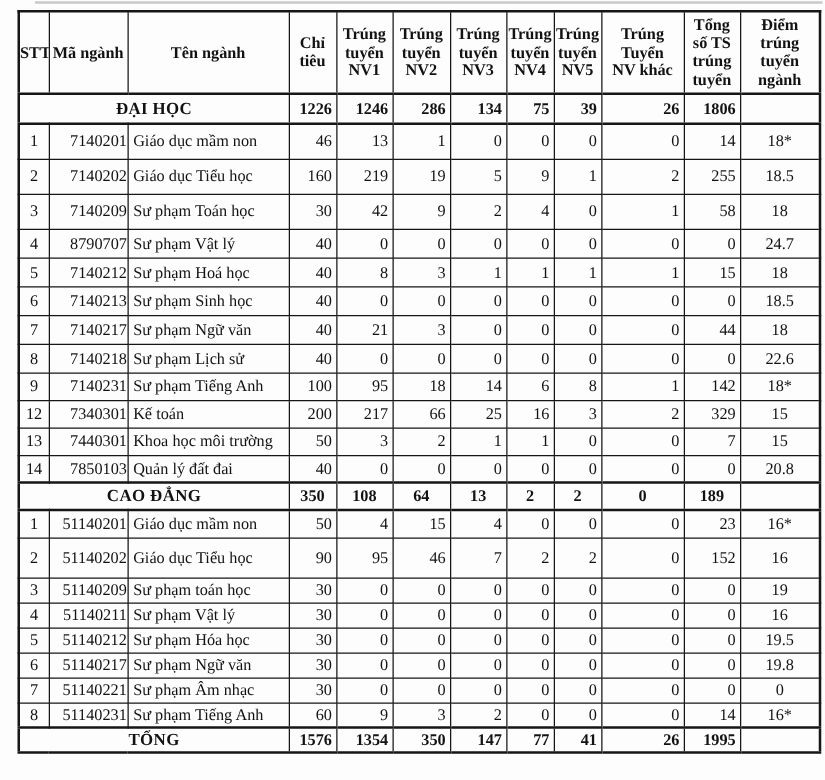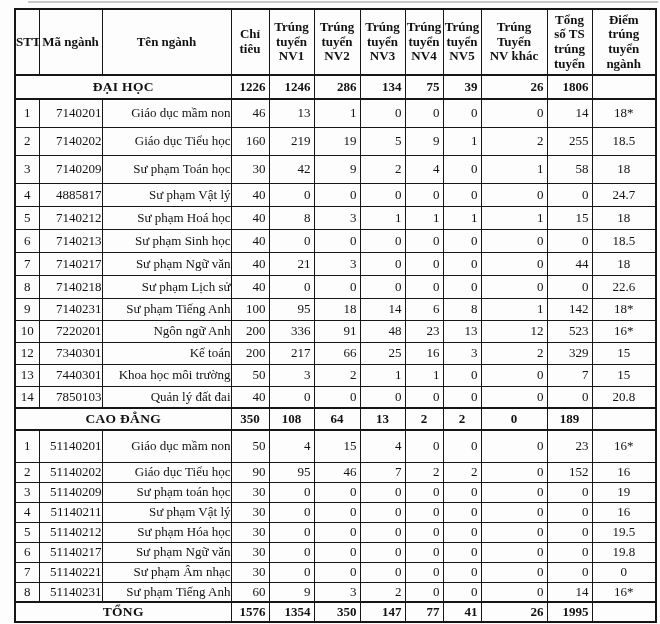--- a/index.html
+++ b/index.html
@@ -67,21 +67,21 @@
   .adm tbody tr:nth-child(10),
   .adm tbody tr:nth-child(11),
   .adm tbody tr:nth-child(12),
   .adm tbody tr:nth-child(13),
   .adm tbody tr:nth-child(14),
   .adm tbody tr:nth-child(15) { height: 22px; }
   .adm tbody tr:nth-child(16) { height: 32px; }
 
   td.c-stt  { text-align: center; }
   td.c-code { text-align: right; padding-left: 4px; }
-  td.c-name { text-align: right; padding-left: 4px; }
+  td.c-name { text-align: left; padding-left: 4px; }
   td.c-num  { text-align: right; padding-right: 3px; }
   td.c-score { text-align: center; font-weight: normal; font-size: 12.5px; }
 
   tr.section-row td {
     font-weight: bold;
     border-top: 2px solid #161616;
     border-bottom: 2px solid #161616;
   }
   tr.section-row td.sec-label {
     text-align: center;
@@ -196,21 +196,21 @@
           <td class="c-num">9</td>
           <td class="c-num">2</td>
           <td class="c-num">4</td>
           <td class="c-num">0</td>
           <td class="c-num">1</td>
           <td class="c-num">58</td>
           <td class="c-score">18</td>
         </tr>
         <tr>
           <td class="c-stt">4</td>
-          <td class="c-code">4885817</td>
+          <td class="c-code">8790707</td>
           <td class="c-name">Sư phạm Vật lý</td>
           <td class="c-num">40</td>
           <td class="c-num">0</td>
           <td class="c-num">0</td>
           <td class="c-num">0</td>
           <td class="c-num">0</td>
           <td class="c-num">0</td>
           <td class="c-num">0</td>
           <td class="c-num">0</td>
           <td class="c-score">24.7</td>
@@ -277,34 +277,20 @@
           <td class="c-name">Sư phạm Tiếng Anh</td>
           <td class="c-num">100</td>
           <td class="c-num">95</td>
           <td class="c-num">18</td>
           <td class="c-num">14</td>
           <td class="c-num">6</td>
           <td class="c-num">8</td>
           <td class="c-num">1</td>
           <td class="c-num">142</td>
           <td class="c-score">18*</td>
-        </tr>
-        <tr>
-          <td class="c-stt">10</td>
-          <td class="c-code">7220201</td>
-          <td class="c-name">Ngôn ngữ Anh</td>
-          <td class="c-num">200</td>
-          <td class="c-num">336</td>
-          <td class="c-num">91</td>
-          <td class="c-num">48</td>
-          <td class="c-num">23</td>
-          <td class="c-num">13</td>
-          <td class="c-num">12</td>
-          <td class="c-num">523</td>
-          <td class="c-score">16*</td>
         </tr>
         <tr>
           <td class="c-stt">12</td>
           <td class="c-code">7340301</td>
           <td class="c-name">Kế toán</td>
           <td class="c-num">200</td>
           <td class="c-num">217</td>
           <td class="c-num">66</td>
           <td class="c-num">25</td>
           <td class="c-num">16</td>

